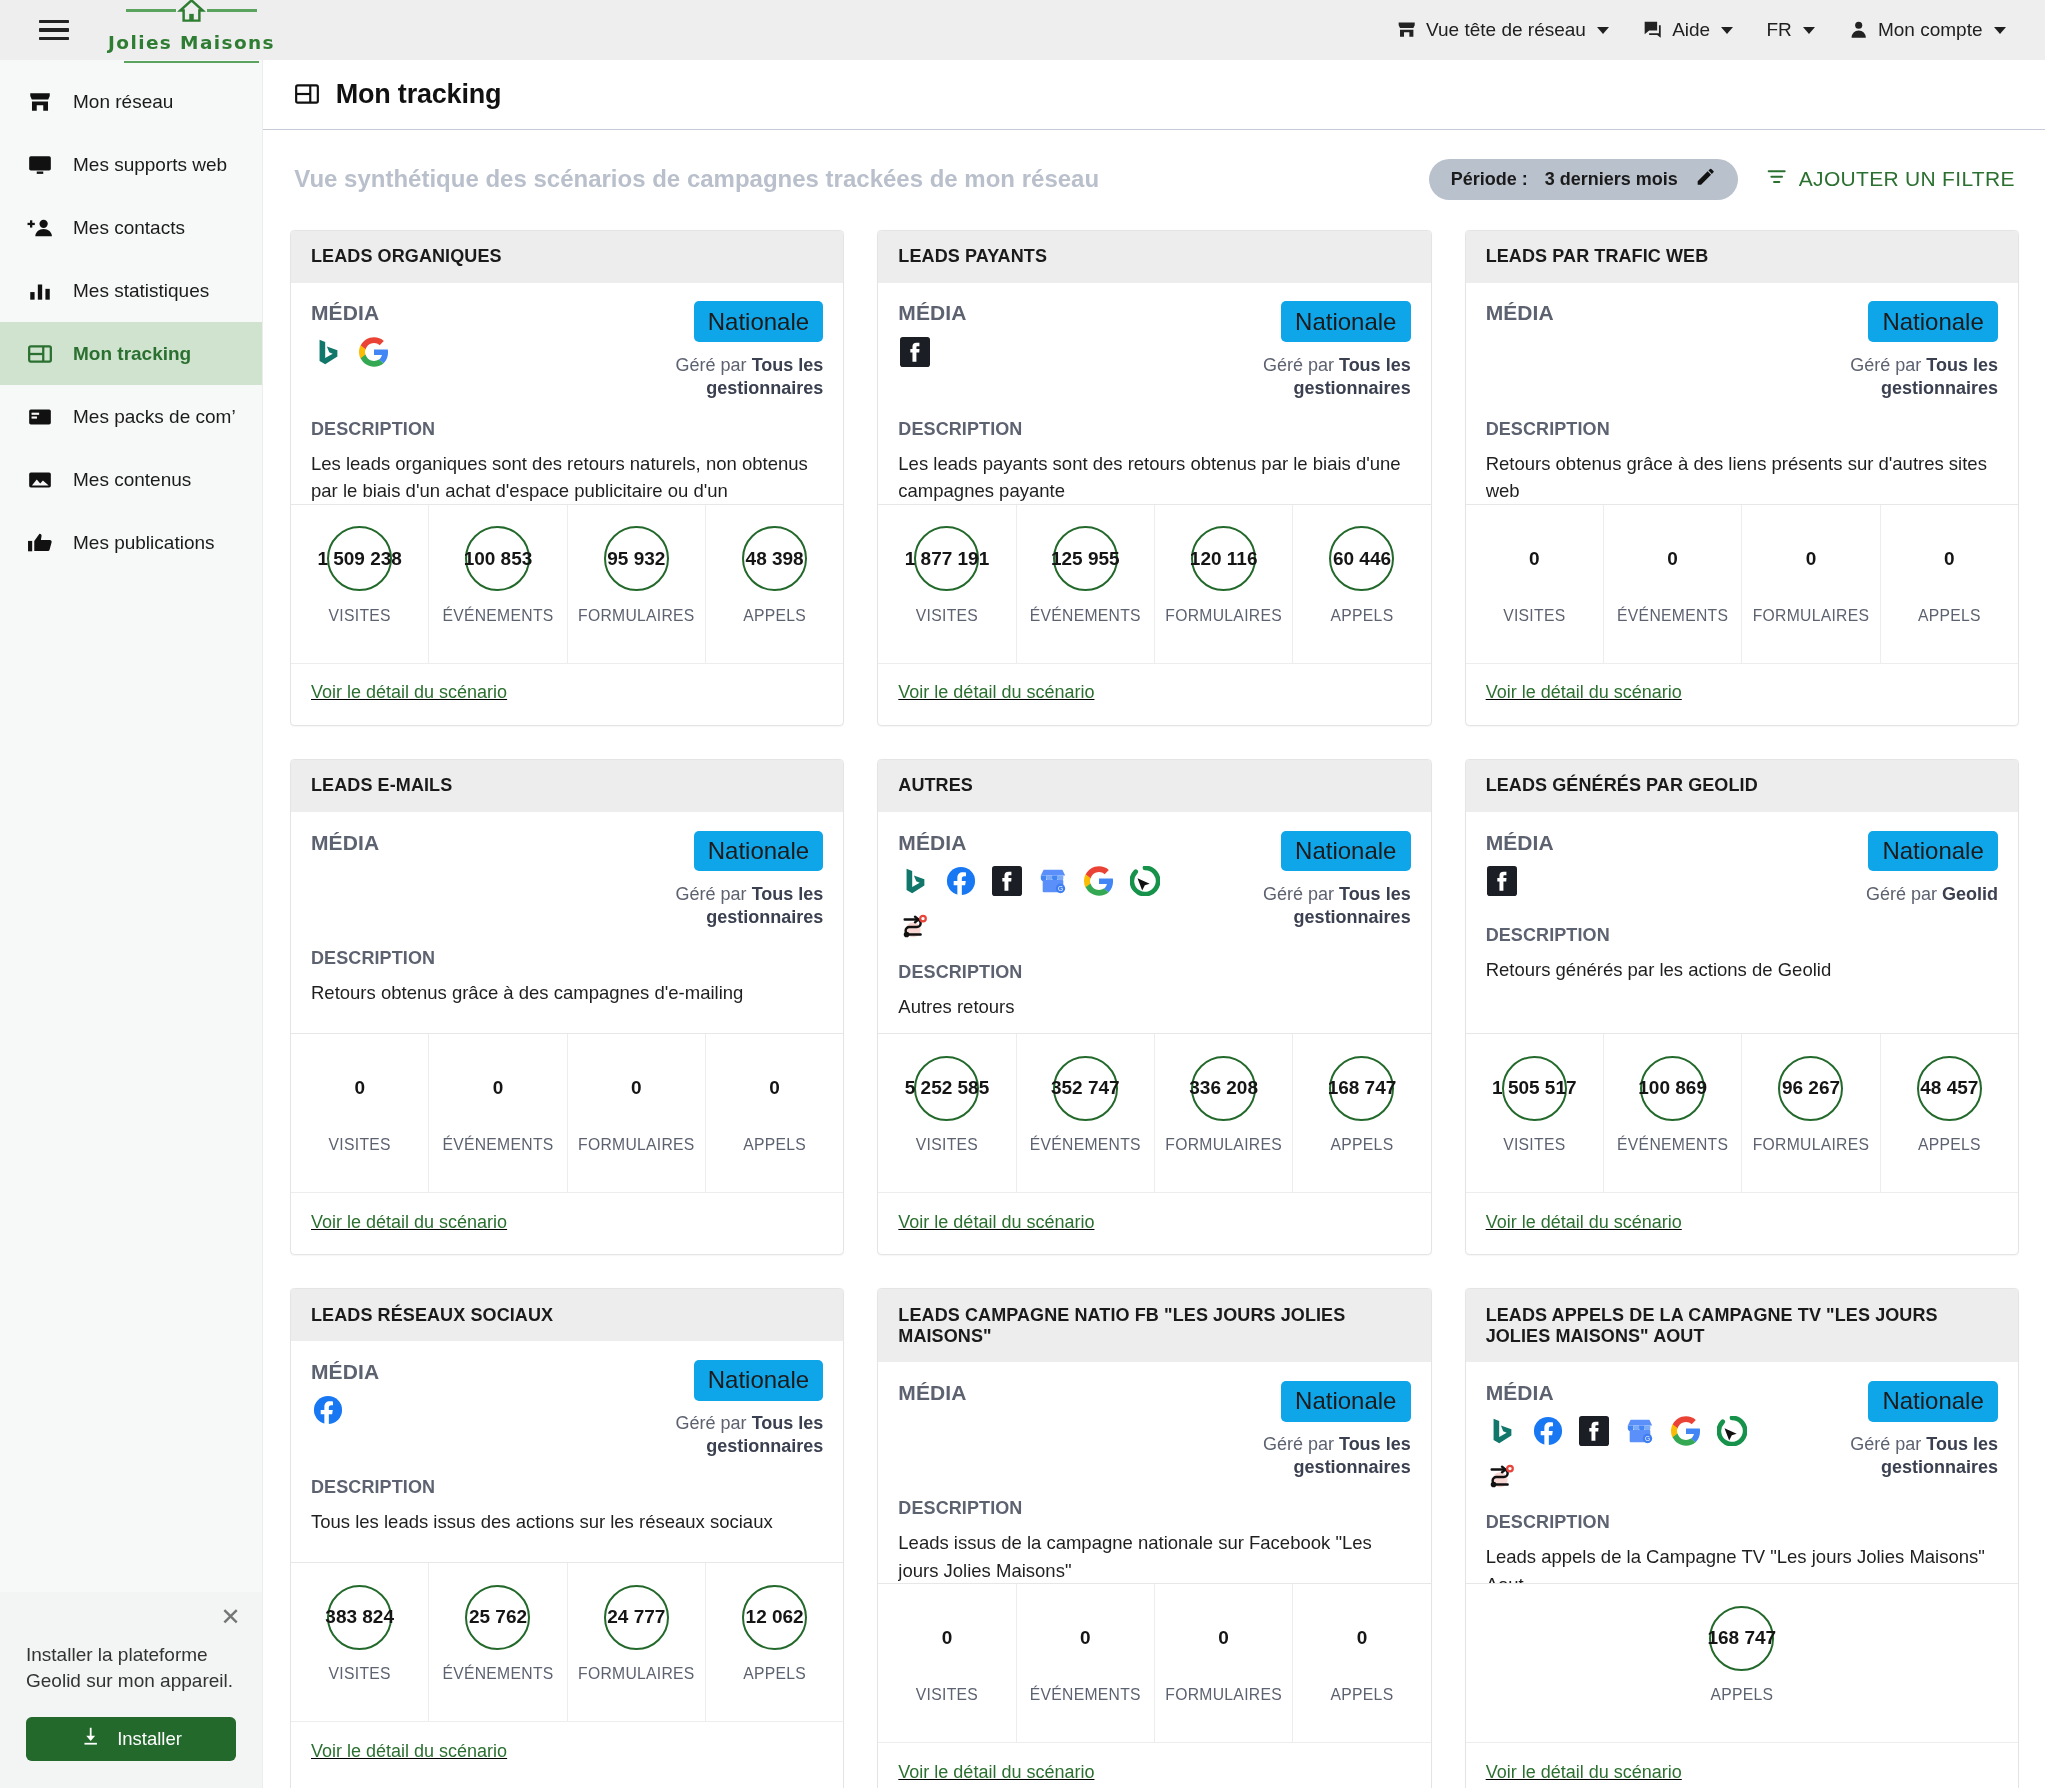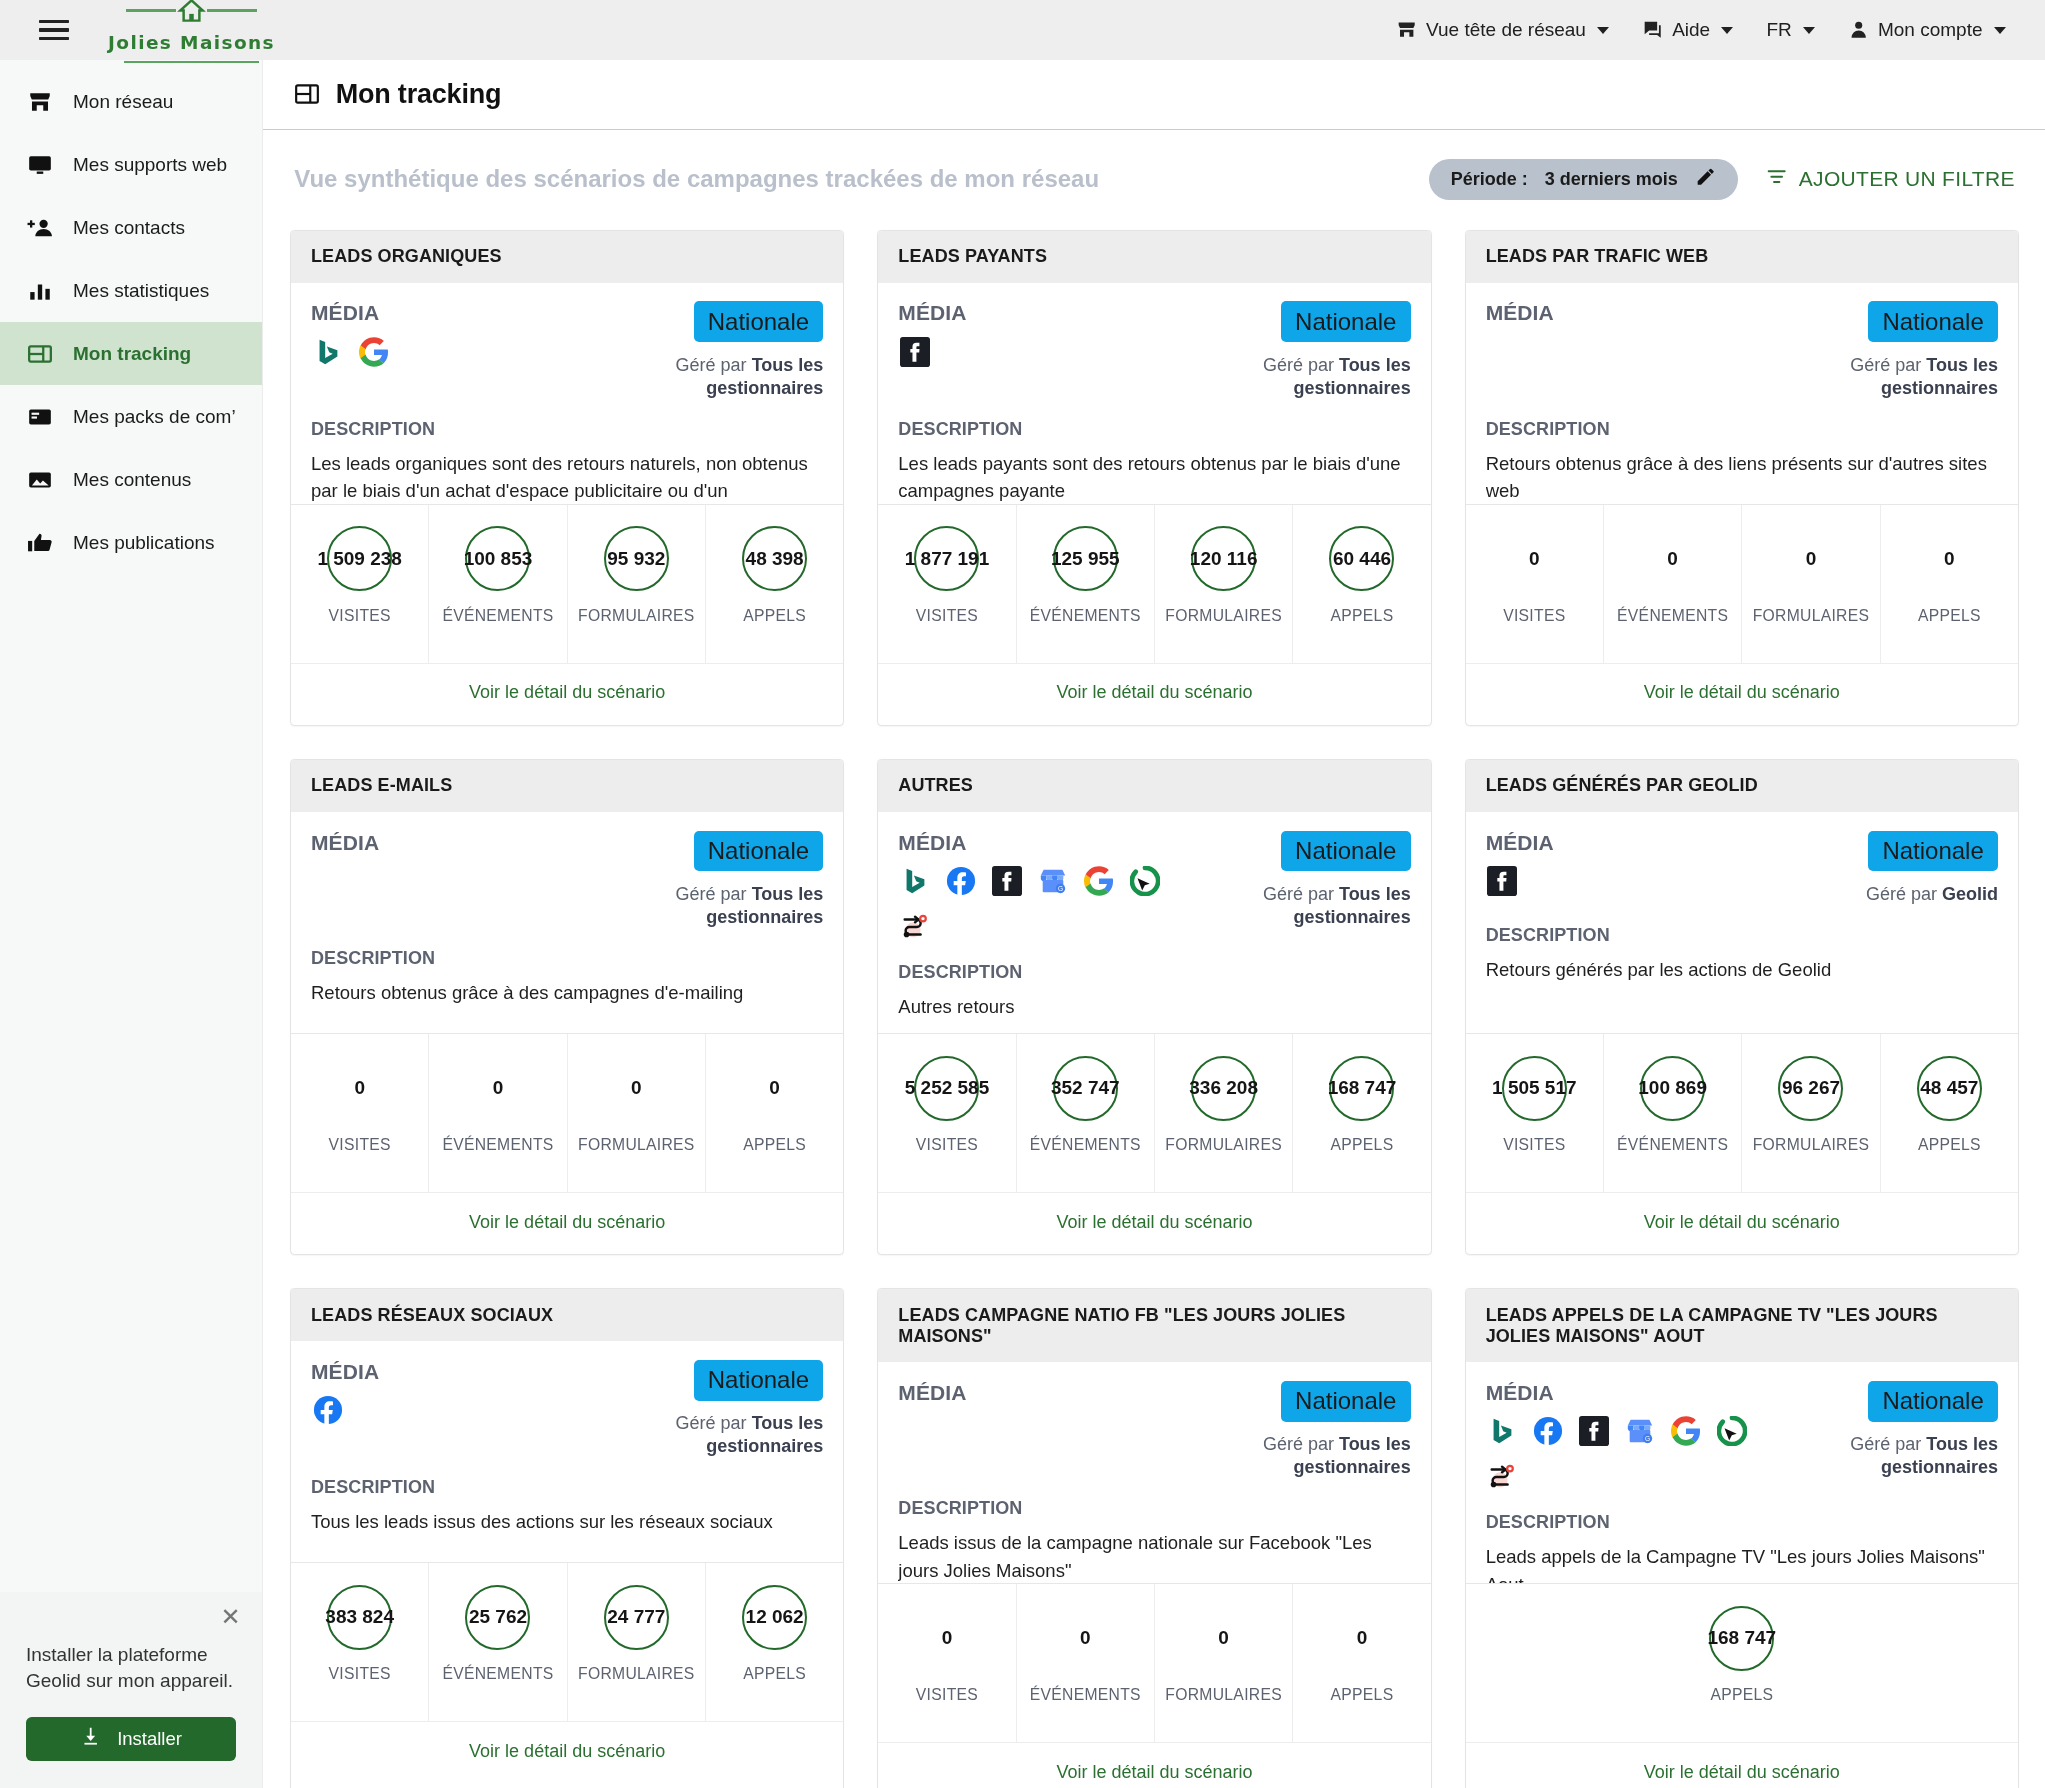--- a/index.html
+++ b/index.html
@@ -117,21 +117,21 @@
   .kpi:last-child { border-right:none; }
   .kpi.single { flex: 0 0 100%; }
   .kpi-circle {
     width: 65px; height: 65px; border-radius:50%; border: 2.8px solid #23692b;
     display:flex; align-items:center; justify-content:center;
     font-size: 19px; font-weight:700; color:#151515; white-space:nowrap;
   }
   .kpi-zero { height: 65px; display:flex; align-items:center; justify-content:center;
               font-size:19px; font-weight:700; color:#151515; }
   .kpi-lbl { margin-top: 15.7px; font-size:15.7px; color:#5d6270; letter-spacing:0.3px; }
-  .card-foot { border-top:0.7px solid #ededed; padding: 18.5px 20px 21.4px 20px; text-align:center; }
+  .card-foot { border-top:0.7px solid #ededed; padding: 18.5px 20px 21.4px 20px; text-align:left;text-decoration:underline; }
   .card-foot a { color:#2b7030; font-size:18px; text-decoration:none; cursor:pointer; }
 </style>
 </head>
 <body>
 
 <div class="topbar">
   <div class="hamburger">
     <span></span>
       <span></span>
       <span></span>

